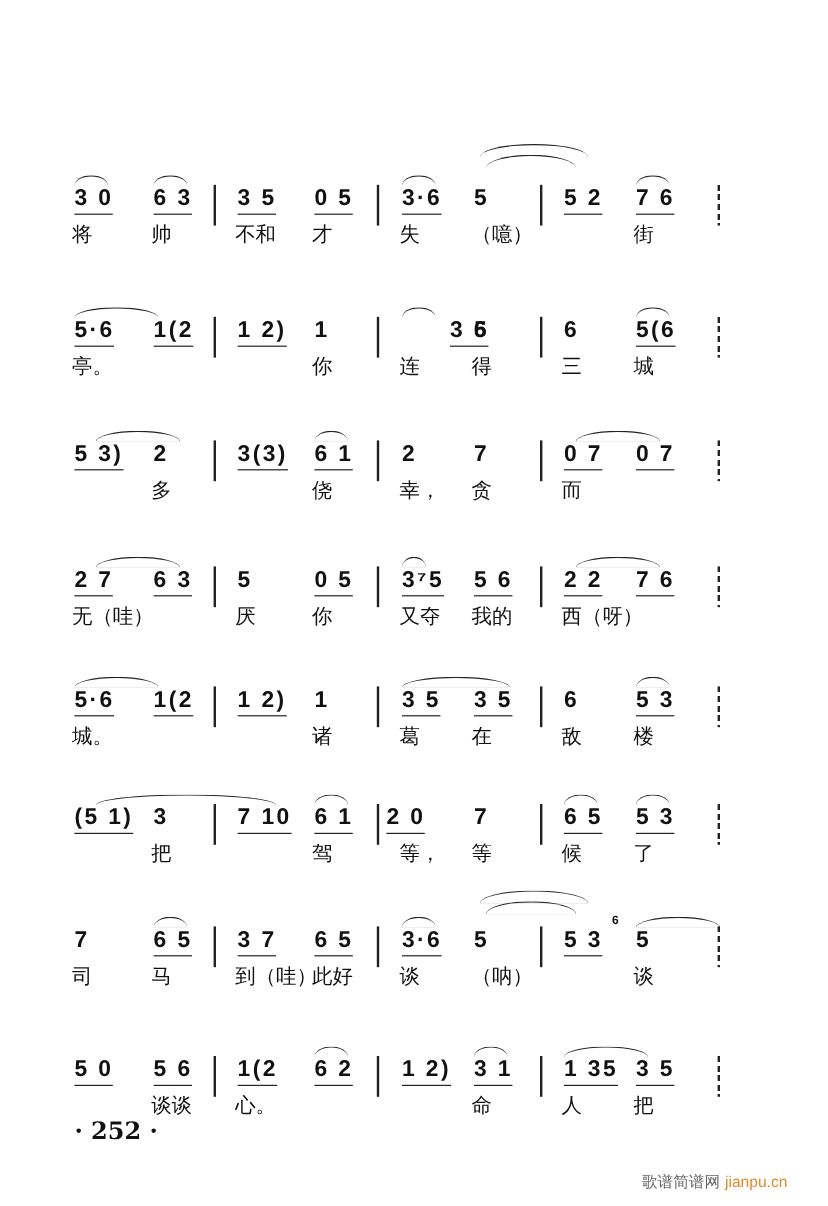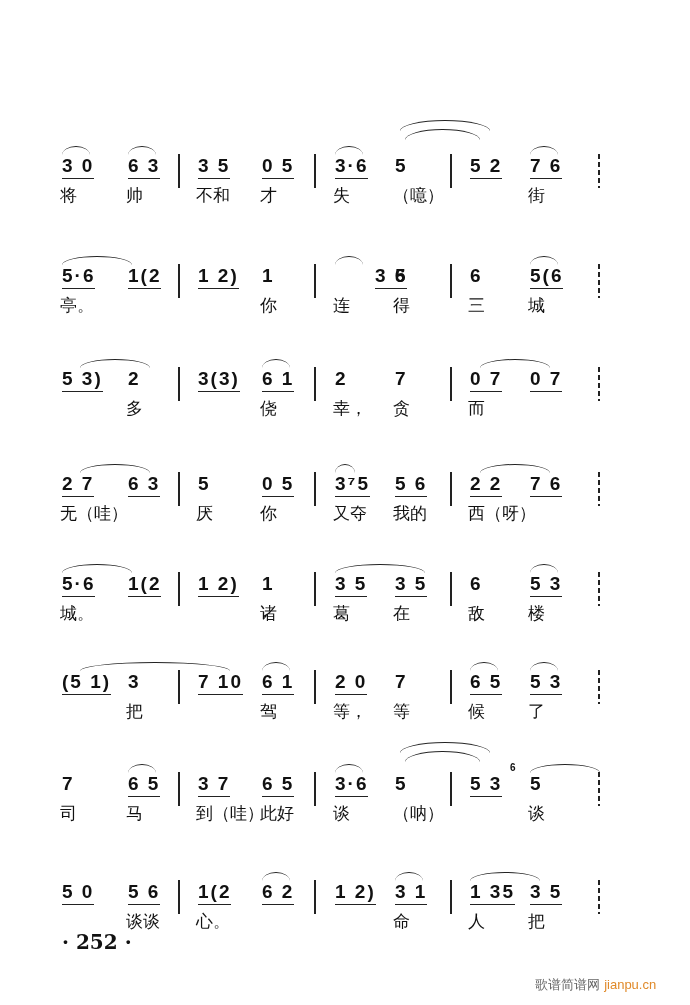--- a/index.html
+++ b/index.html
@@ -153,21 +153,21 @@
       <div class="bar" style="left: 450px;"></div>
       <div class="bar dashed" style="left: 598px;"></div>
       <span class="note u" style="left: 62px;">(5 1)</span>
       <span class="note" style="left: 128px;">3</span>
       <span class="lyric" style="left: 60px;"></span>
       <span class="lyric" style="left: 126px;">把</span>
       <span class="note u" style="left: 198px;">7 10</span>
       <span class="note u" style="left: 262px;">6 1</span>
       <span class="lyric" style="left: 196px;"></span>
       <span class="lyric" style="left: 260px;">驾</span>
-      <span class="note u" style="left: 335px;">2 0</span>
+      <span class="note u" style="left: 322px;">2 0</span>
       <span class="note" style="left: 395px;">7</span>
       <span class="lyric" style="left: 333px;">等，</span>
       <span class="lyric" style="left: 393px;">等</span>
       <span class="note u" style="left: 470px;">6 5</span>
       <span class="note u" style="left: 530px;">5 3</span>
       <span class="lyric" style="left: 468px;">候</span>
       <span class="lyric" style="left: 528px;">了</span>
       <div class="slur" style="left: 80px; top: 14px; width: 150px;"></div>
       <div class="slur" style="left: 262px; top: 14px; width: 28px;"></div>
       <div class="slur" style="left: 470px; top: 14px; width: 28px;"></div>

